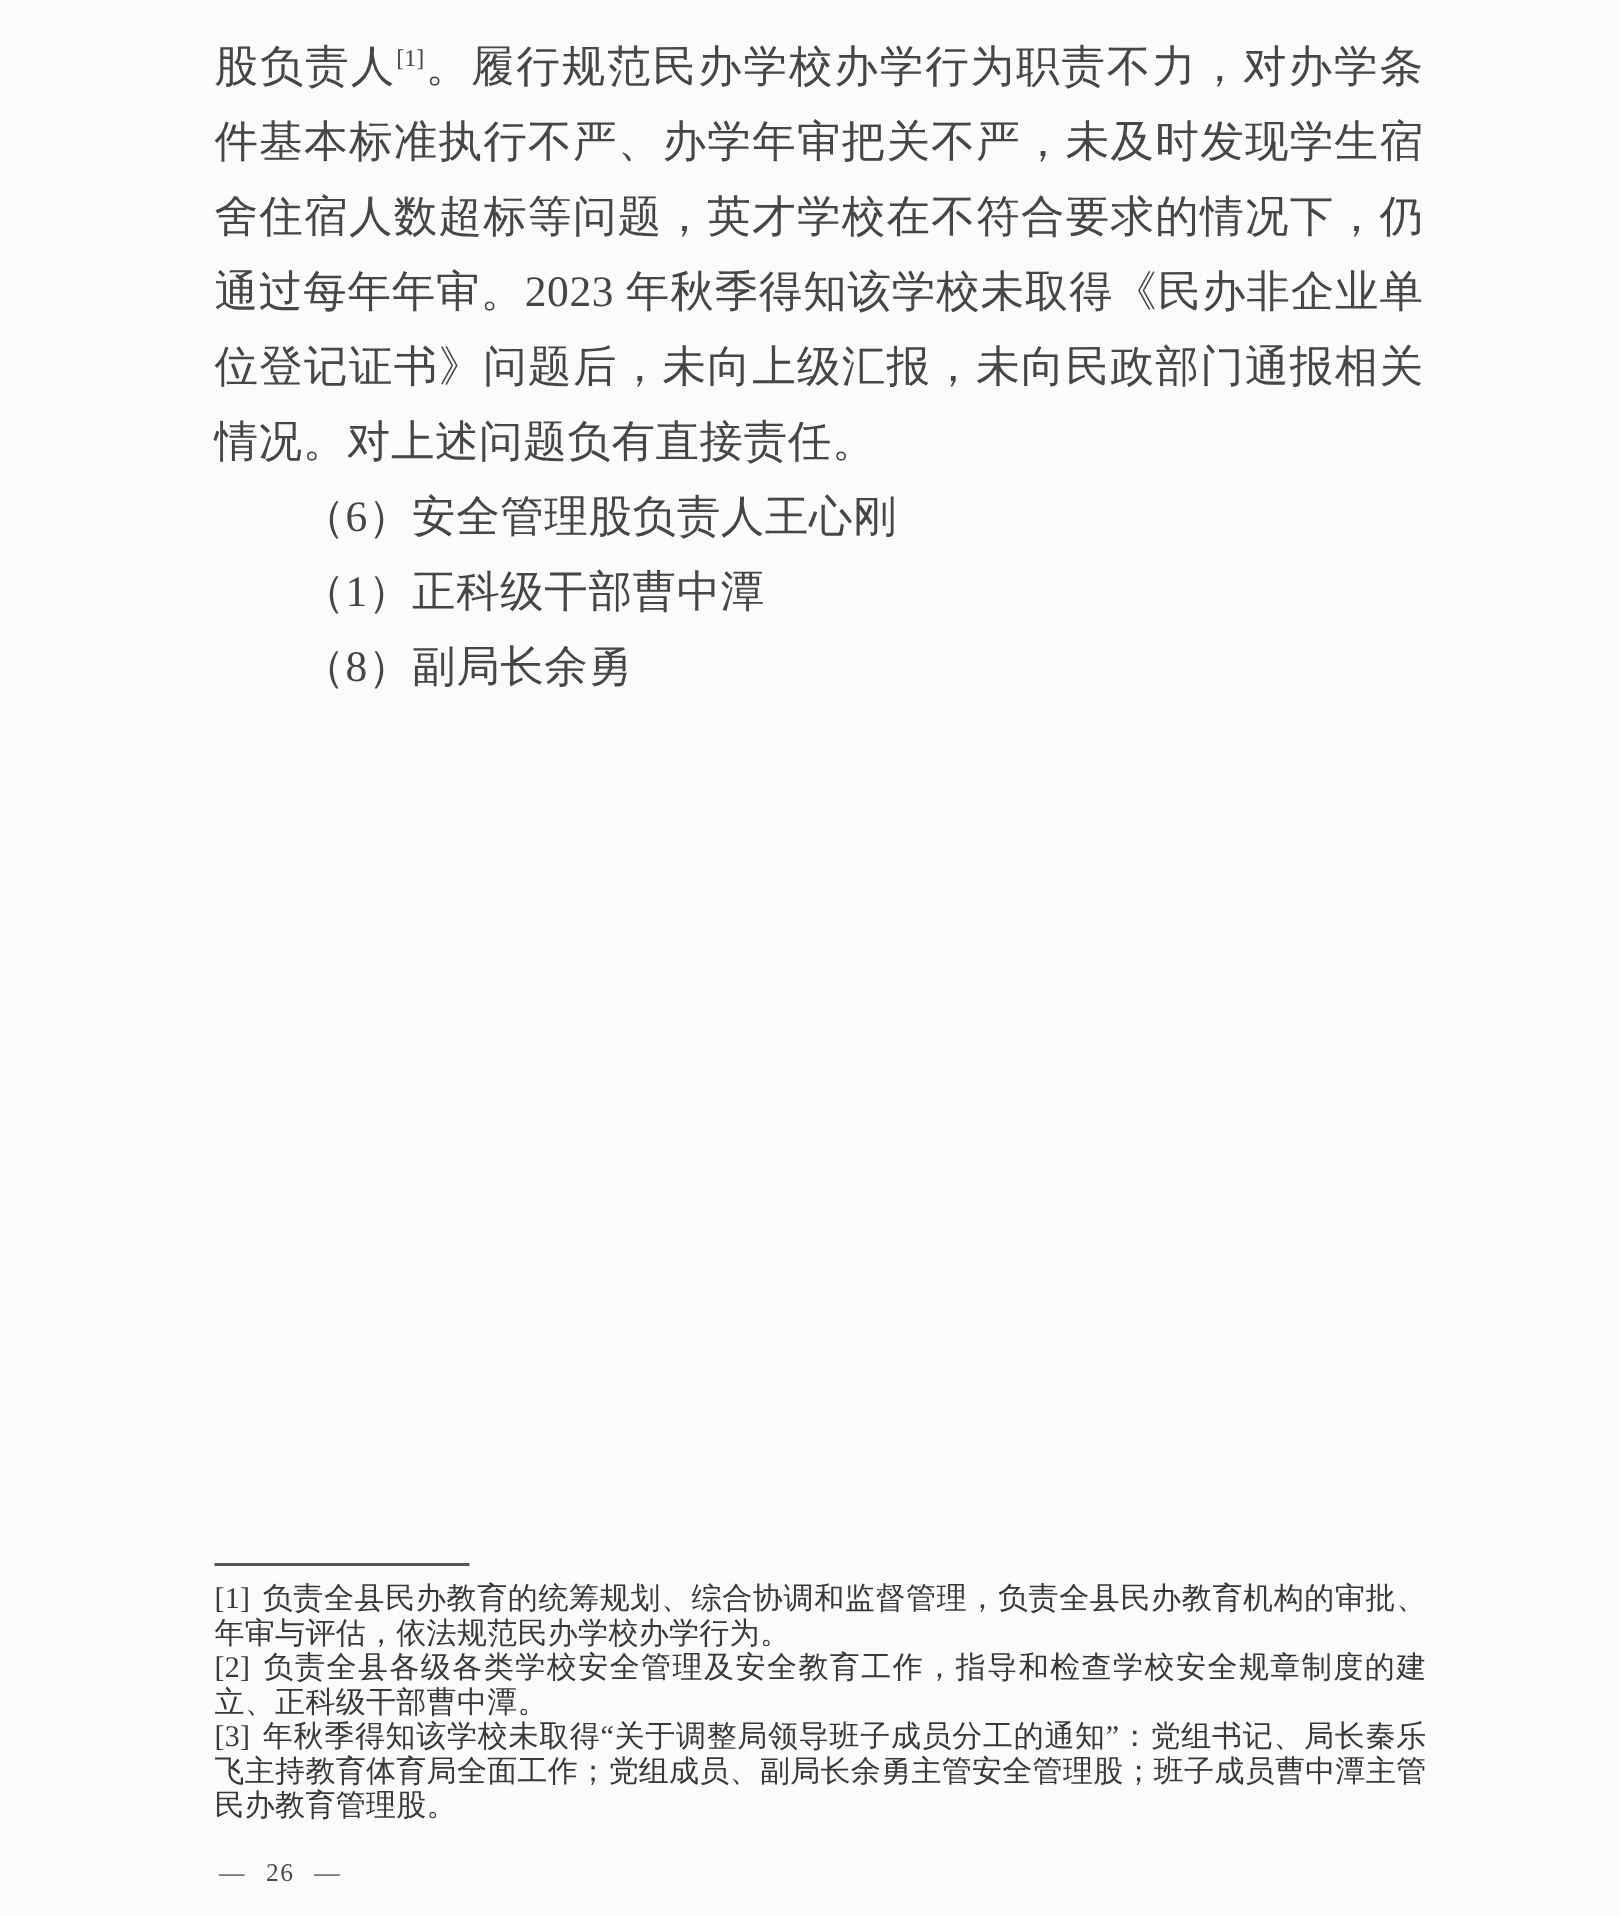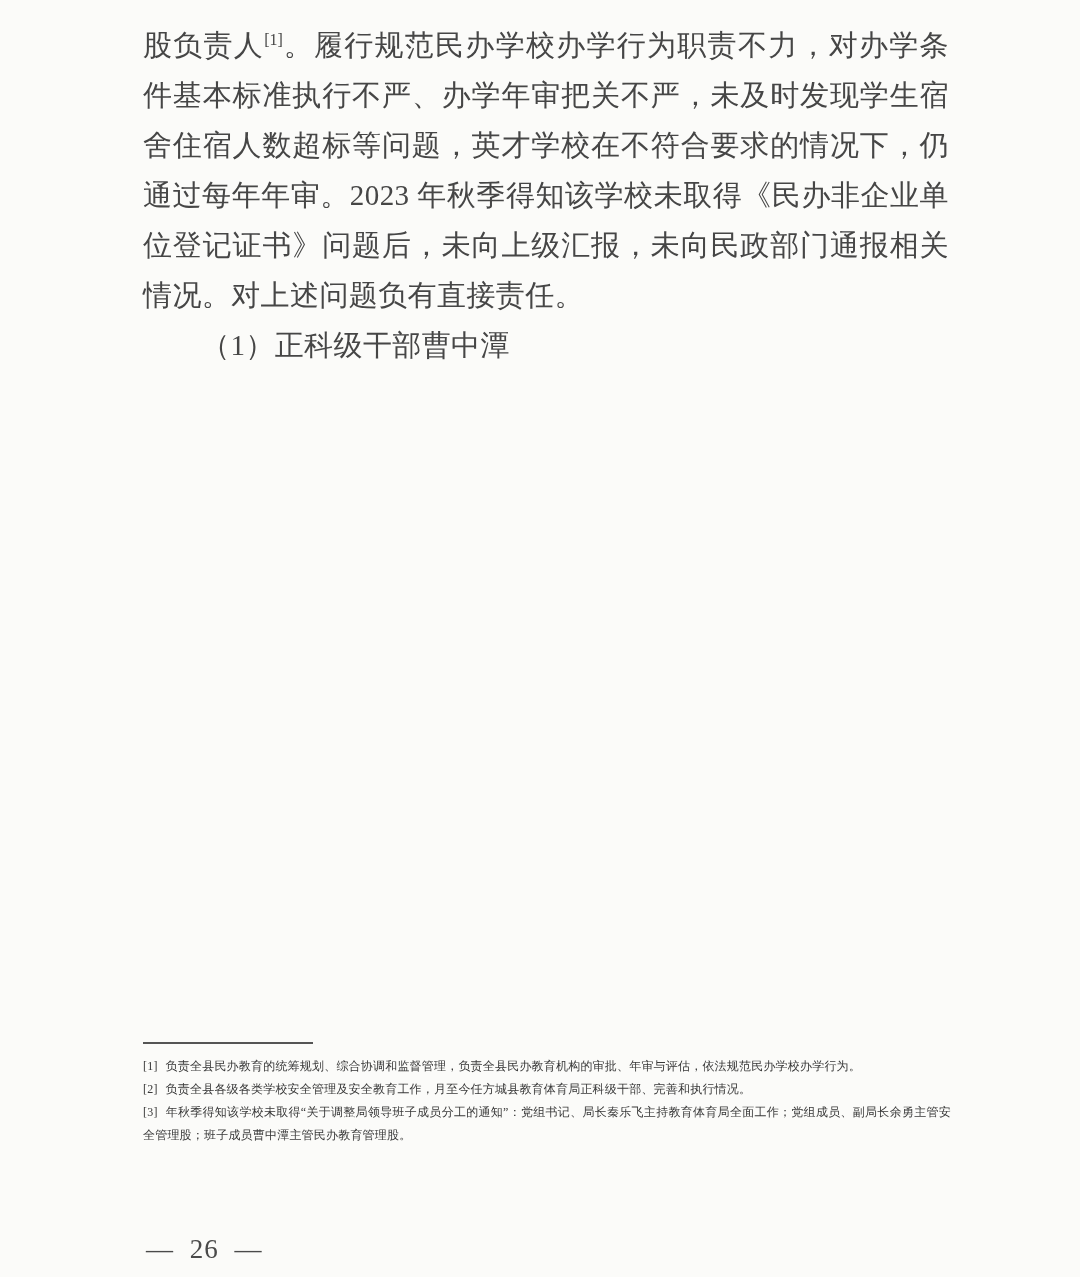--- a/index.html
+++ b/index.html
@@ -41,61 +41,63 @@
     top: 1042px;
     width: 808px;
   }
   .fn-sep {
     width: 170px;
     height: 0;
     border-top: 2px solid #555;
     margin-bottom: 11px;
   }
   .footnote {
-    font-size: 12px;
+    font-size: 20px;
     line-height: 23px;
     text-align: justify;
     letter-spacing: 0.2px;
     color: #383838;
   }
   .fn-marker { margin-right: 8px; }
   .page-number {
     position: absolute;
     left: 146px;
     top: 1234px;
-    font-size: 27px;
+    font-size: 17px;
     line-height: 30px;
     color: #4a4a4a;
     letter-spacing: 1px;
     word-spacing: 8px;
   }
 </style>
 </head>
 <body>
 
 <div class="page">
 
   <main class="content">
 
     <p class="para"><span>股负责人</span><sup class="fnref">[1]</sup><span>。履行规范民办学校办学行为职责不力，对办学条件基本标准执行不严、办学年审把关不严，未及时发现学生宿舍住宿人数超标等问题，英才学校在不符合要求的情况下，仍通过每年年审。2023 年秋季得知该学校未取得《民办非企业单位登记证书》问题后，未向上级汇报，未向民政部门通报相关情况。对上述问题负有直接责任。</span></p>
 
+    <p class="para indent">（6）安全管理股负责人王心刚</p>
 
 
     <p class="para indent">（1）正科级干部曹中潭</p>
 
 
+    <p class="para indent">（8）副局长余勇</p>
 
   </main>
 
   <footer class="footnotes">
     <div class="fn-sep"></div>
 
     <div class="footnote"><span class="fn-marker">[1]</span><span>负责全县民办教育的统筹规划、综合协调和监督管理，负责全县民办教育机构的审批、年审与评估，依法规范民办学校办学行为。</span></div>
 
-    <div class="footnote"><span class="fn-marker">[2]</span><span>负责全县各级各类学校安全管理及安全教育工作，月至今任方城县教育体育局正科级干部、完善和执行情况。</span></div>
+    <div class="footnote"><span class="fn-marker">[2]</span><span>负责全县各级各类学校安全管理及安全教育工作，指导和检查学校安全规章制度的建立、正科级干部曹中潭。</span></div>
 
     <div class="footnote"><span class="fn-marker">[3]</span><span>年秋季得知该学校未取得“关于调整局领导班子成员分工的通知”：党组书记、局长秦乐飞主持教育体育局全面工作；党组成员、副局长余勇主管安全管理股；班子成员曹中潭主管民办教育管理股。</span></div>
   </footer>
 
   <div class="page-number">
     <span>— 26 —</span>
   </div>
 
 </div>
 

